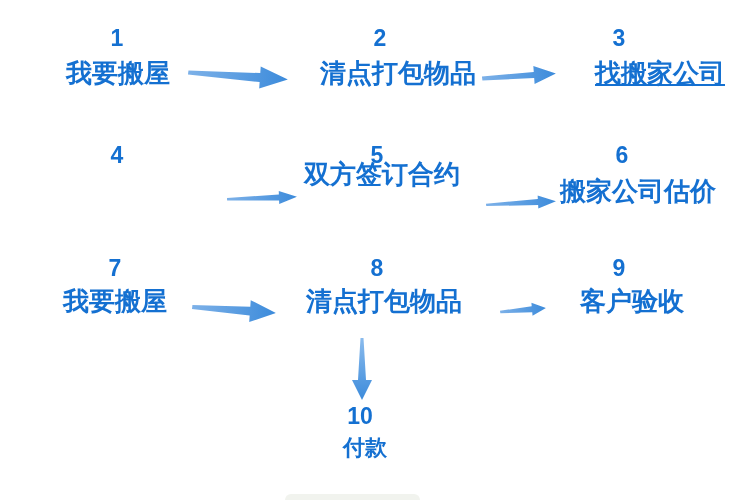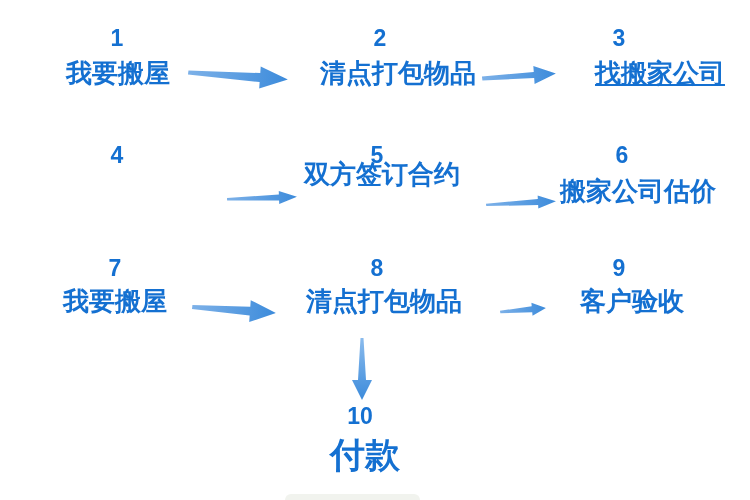--- a/index.html
+++ b/index.html
@@ -27,21 +27,21 @@
   .step-label {
     position: absolute;
     transform: translateX(-50%);
     color: #1470d1;
     font-size: 26px;
     font-weight: 700;
     line-height: 1.1;
     white-space: nowrap;
   }
   .step-label.big {
-    font-size: 35px;
+    font-size: 22px;
   }
   .arrow {
     position: absolute;
     display: block;
   }
   .rot-p4  { transform: rotate(4deg); }
   .rot-m2  { transform: rotate(-2deg); }
   .rot-m3  { transform: rotate(-3deg); }
   .rot-m4  { transform: rotate(-4deg); }
   .rot-m5  { transform: rotate(-5deg); }

